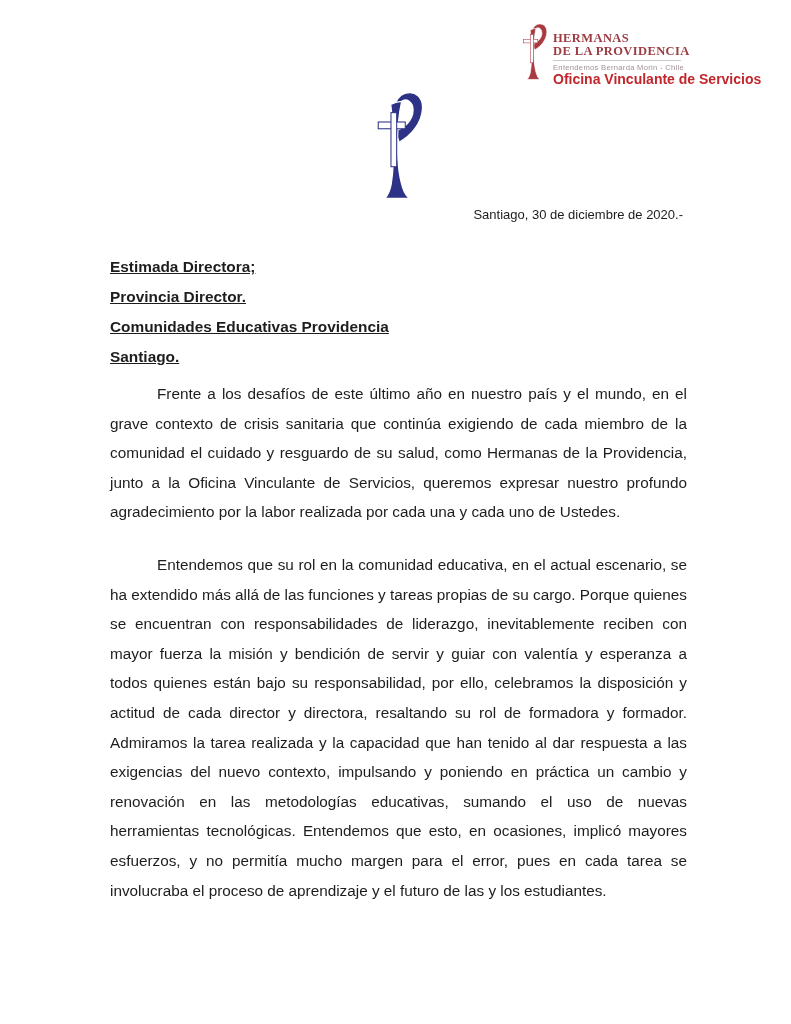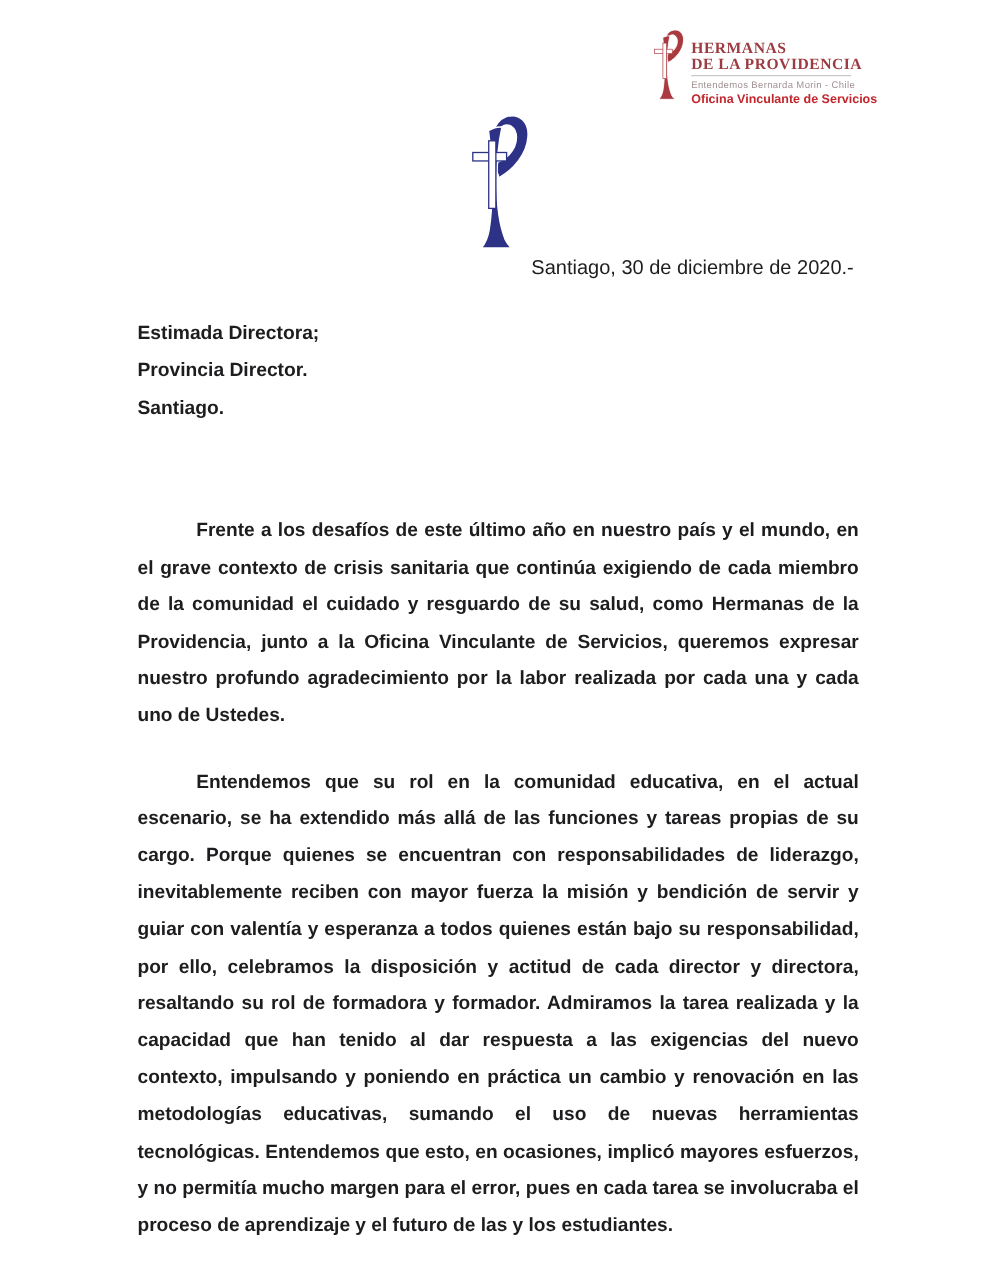--- a/index.html
+++ b/index.html
@@ -56,21 +56,21 @@
     width: 128px;
   }
   .brand-subtitle {
     font-size: 7.6px;
     letter-spacing: 0.3px;
     color: #a19193;
     white-space: nowrap;
     line-height: 10px;
   }
   .brand-office {
-    font-size: 10px;
+    font-size: 14px;
     font-weight: 700;
     color: #c2262c;
     white-space: nowrap;
     line-height: 11px;
     margin-top: 1px;
   }
 
   
   .center-logo {
     position: absolute;
@@ -81,41 +81,41 @@
     color: #2d3287;
   }
 
   
   .date-line {
     position: absolute;
     top: 204px;
     left: 110px;
     width: 573px;
     text-align: right;
-    font-size: 16px;
+    font-size: 13px;
     line-height: 22px;
   }
   .recipient {
     position: absolute;
     top: 252px;
     left: 110px;
     width: 577px;
     font-weight: 700;
     font-size: 15.4px;
     line-height: 30px;
+    text-decoration: underline;
   }
   .letter-body {
     position: absolute;
-    top: 410px;
+    top: 379px;
     left: 110px;
     width: 577px;
     font-size: 15.3px;
     line-height: 29.6px;
     text-align: justify;
-    font-weight: bold;
   }
   .letter-body p {
     margin: 0 0 23px 0;
     text-indent: 47px;
   }
   .svg-defs {
     position: absolute;
     width: 0;
     height: 0;
     overflow: hidden;
@@ -154,20 +154,21 @@
 
   <svg class="center-logo" viewBox="0 0 100 220">
     <use href="#p-cross"></use>
   </svg>
 
   <div class="date-line">Santiago, 30 de diciembre de 2020.-</div>
 
   <div class="recipient">
     <div>Estimada Directora;</div>
     <div>Provincia Director.</div>
+    <div>Comunidades Educativas Providencia</div>
     <div>Santiago.</div>
   </div>
 
   <div class="letter-body">
     <p>Frente a los desafíos de este último año en nuestro país y el mundo, en el grave contexto de crisis sanitaria que continúa exigiendo de cada miembro de la comunidad el cuidado y resguardo de su salud, como Hermanas de la Providencia, junto a la Oficina Vinculante de Servicios, queremos expresar nuestro profundo agradecimiento por la labor realizada por cada una y cada uno de Ustedes.</p>
     <p>Entendemos que su rol en la comunidad educativa, en el actual escenario, se ha extendido más allá de las funciones y tareas propias de su cargo. Porque quienes se encuentran con responsabilidades de liderazgo, inevitablemente reciben con mayor fuerza la misión y bendición de servir y guiar con valentía y esperanza a todos quienes están bajo su responsabilidad, por ello, celebramos la disposición y actitud de cada director y directora, resaltando su rol de formadora y formador. Admiramos la tarea realizada y la capacidad que han tenido al dar respuesta a las exigencias del nuevo contexto, impulsando y poniendo en práctica un cambio y renovación en las metodologías educativas, sumando el uso de nuevas herramientas tecnológicas. Entendemos que esto, en ocasiones, implicó mayores esfuerzos, y no permitía mucho margen para el error, pues en cada tarea se involucraba el proceso de aprendizaje y el futuro de las y los estudiantes.</p>
   </div>
 
 </div>
 

